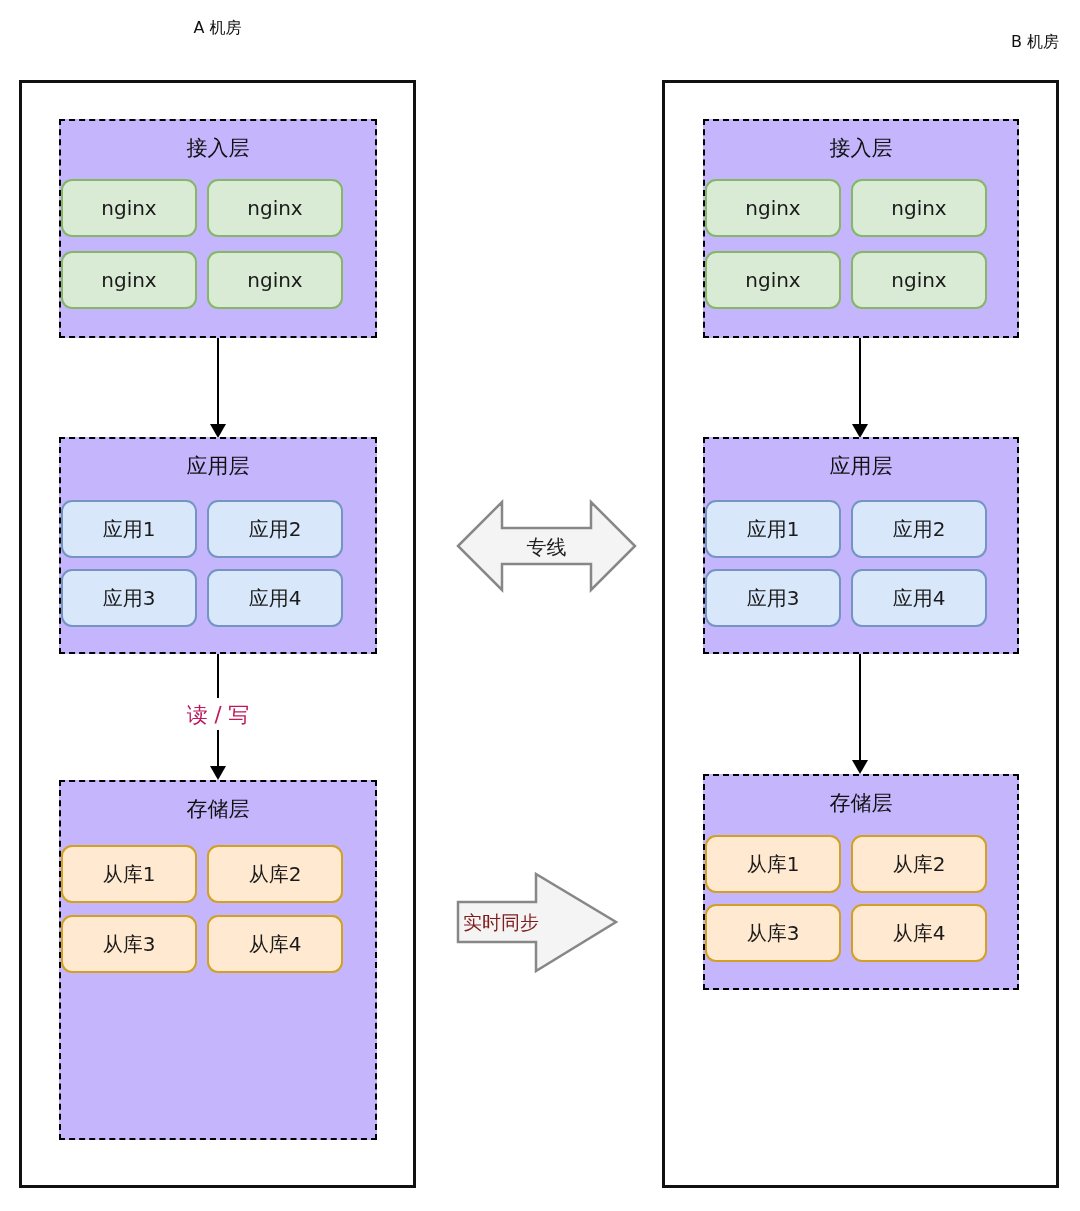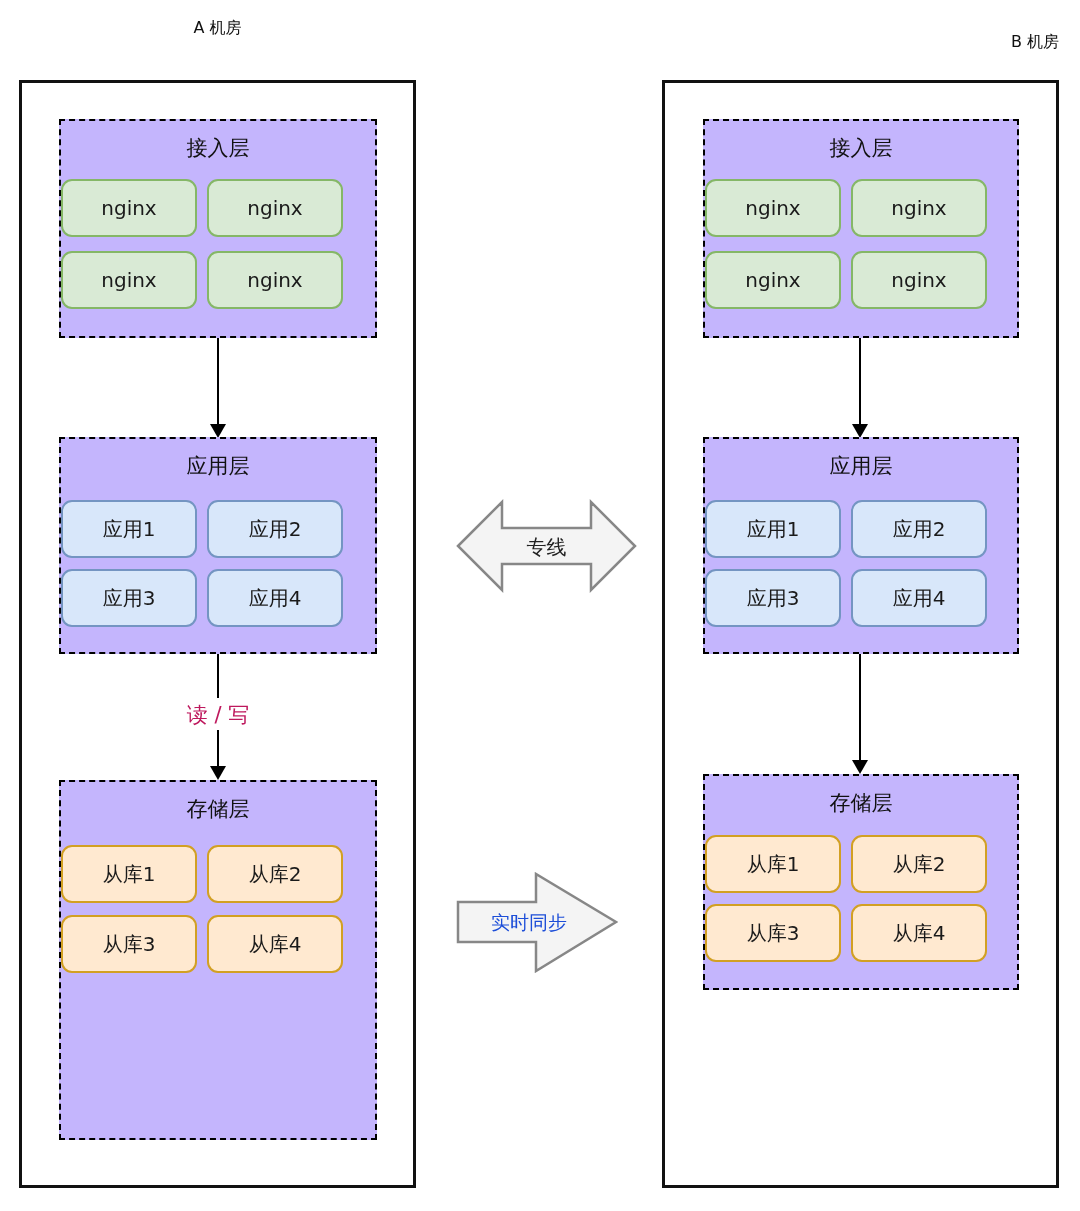--- a/index.html
+++ b/index.html
@@ -122,13 +122,13 @@
 </div>
 
 <svg class="big-arrow" style="left:456px;top:497px;" width="181" height="98" viewBox="0 0 181 98">
   <polygon points="2,49 46,5 46,31 135,31 135,5 179,49 135,93 135,67 46,67 46,93"></polygon>
 </svg>
 <div class="arrow-caption" style="left:456px;top:534px;width:181px;font-size:20px;color:#222;">专线</div>
 
 <svg class="big-arrow" style="left:456px;top:872px;" width="162" height="101" viewBox="0 0 162 101">
   <polygon points="2,30 80,30 80,2 160,50 80,99 80,70 2,70"></polygon>
 </svg>
-<div class="arrow-caption" style="left:464px;top:910px;width:130px;font-size:19px;color:#1d4ed8;">实时同步</div>
+<div class="arrow-caption" style="left:436px;top:910px;width:130px;font-size:19px;color:#7f1d1d;">实时同步</div>
 
 </body></html>

